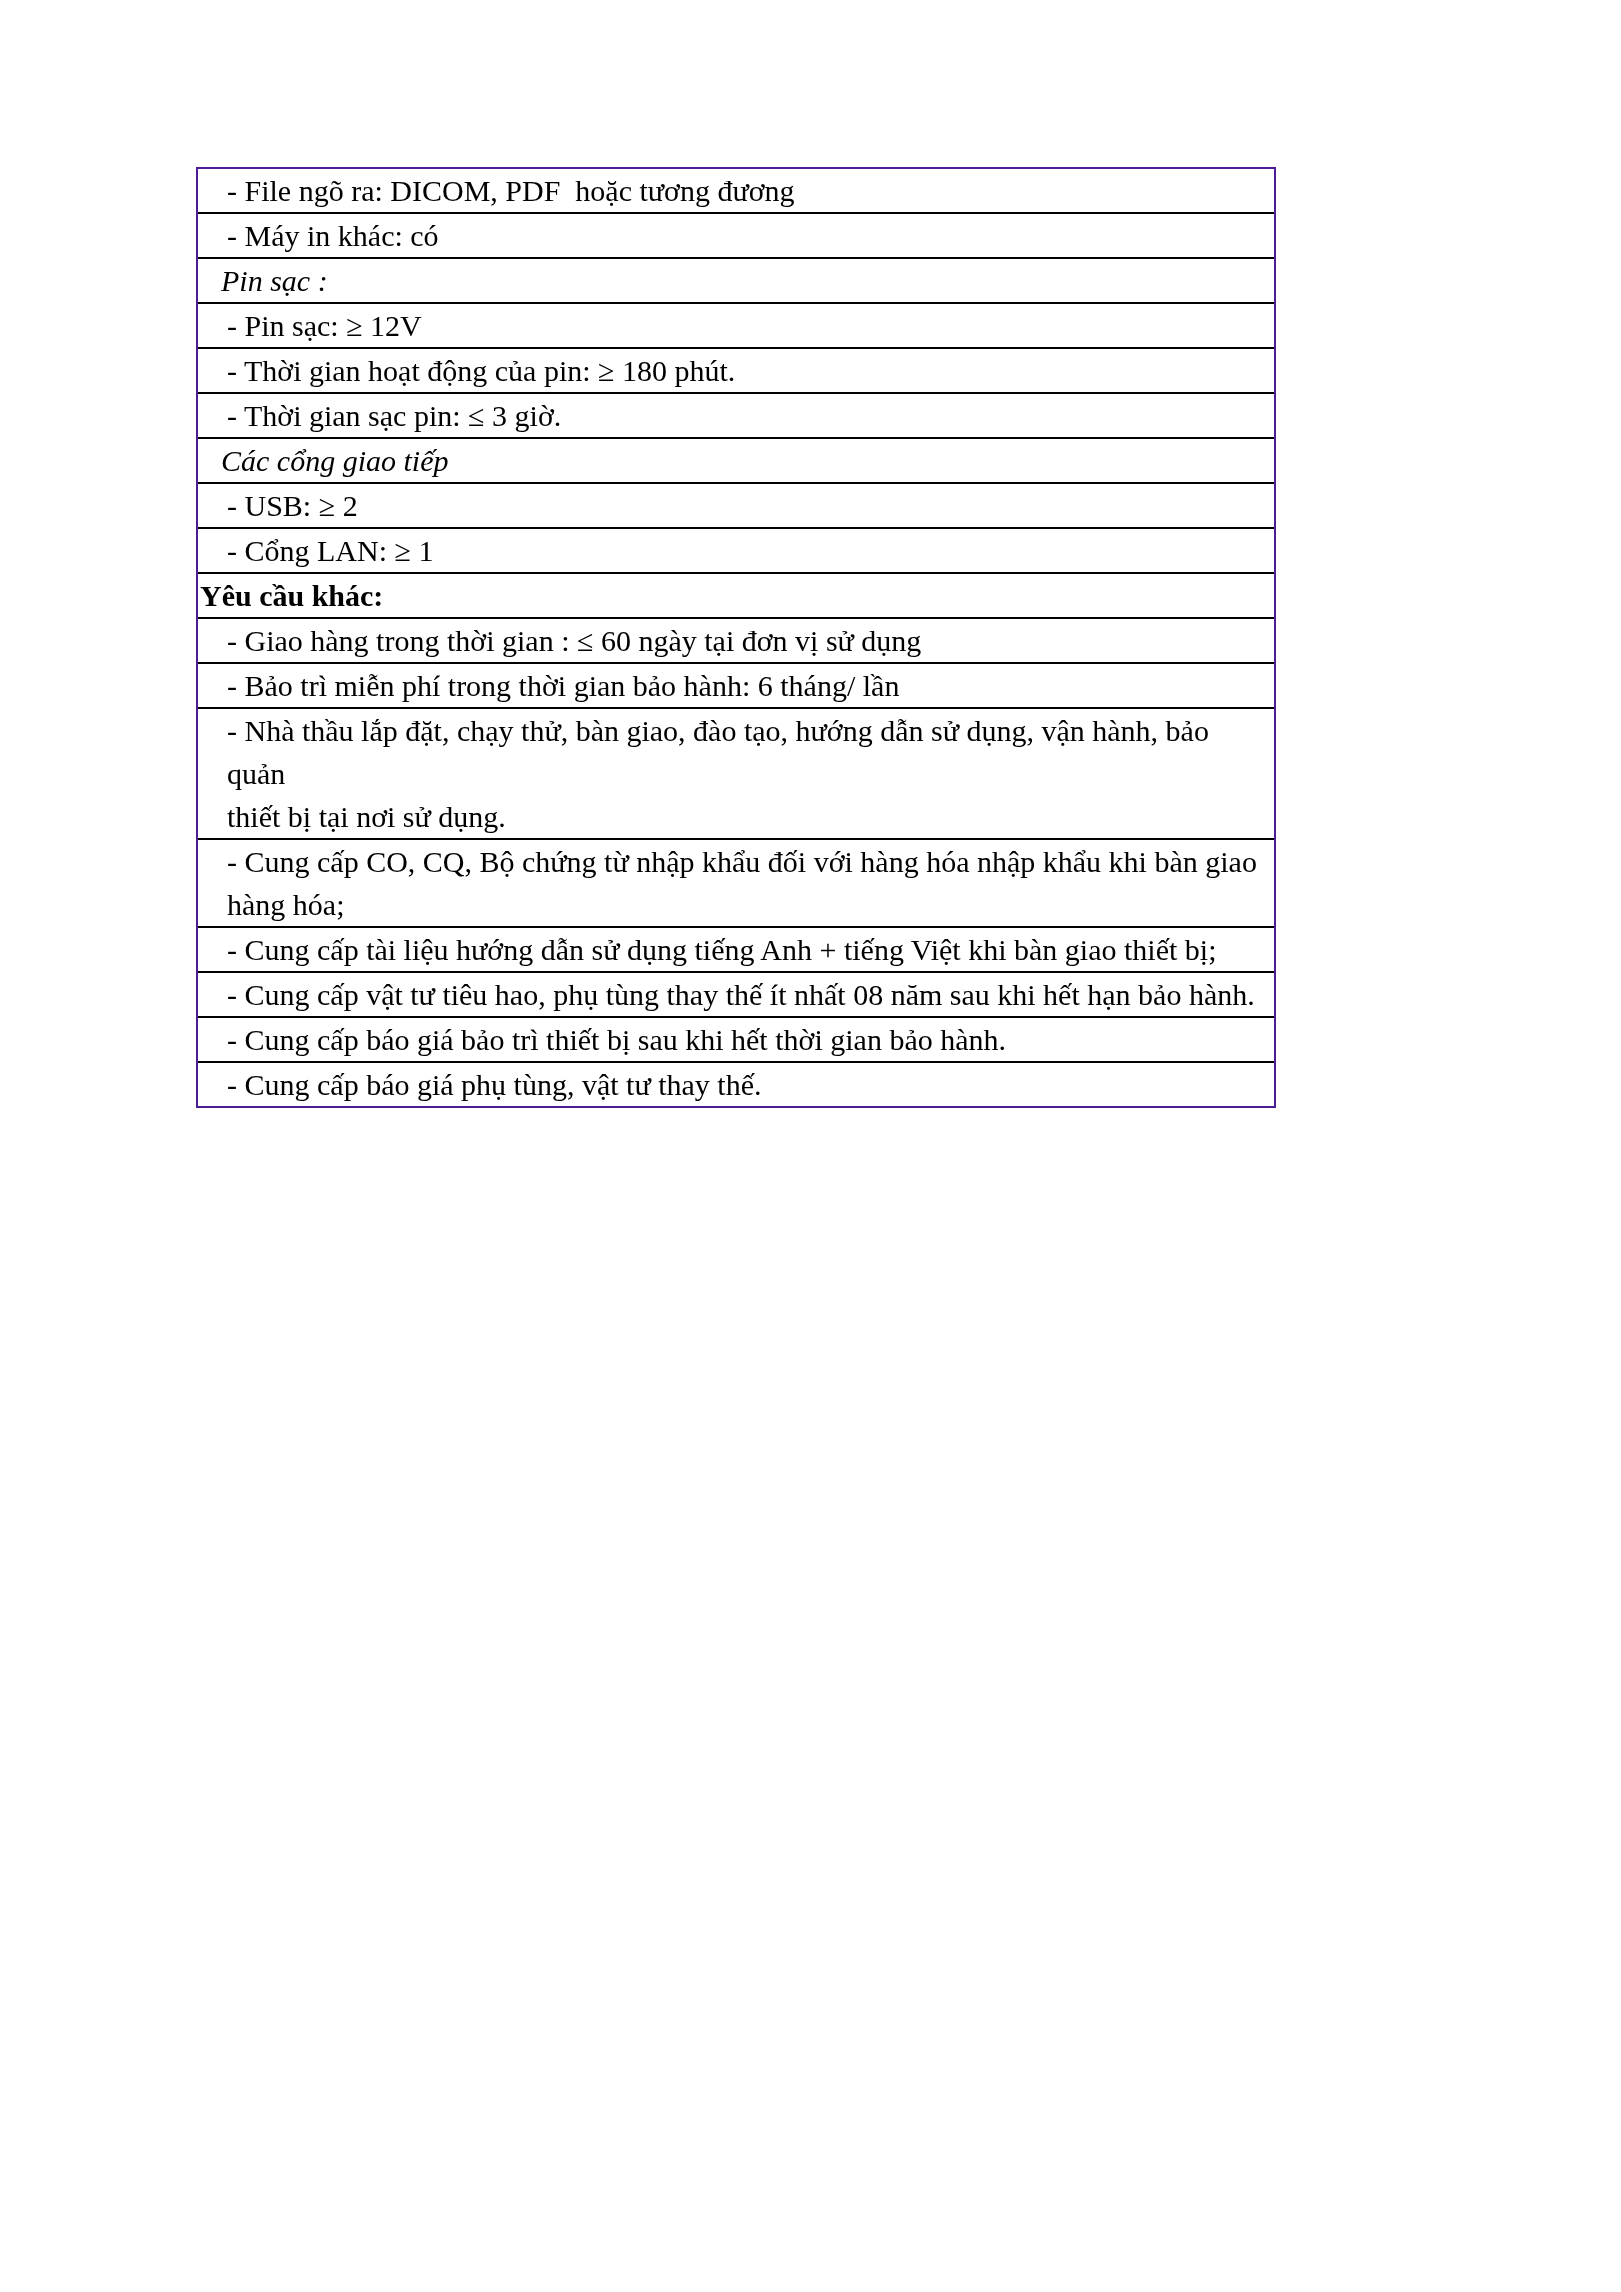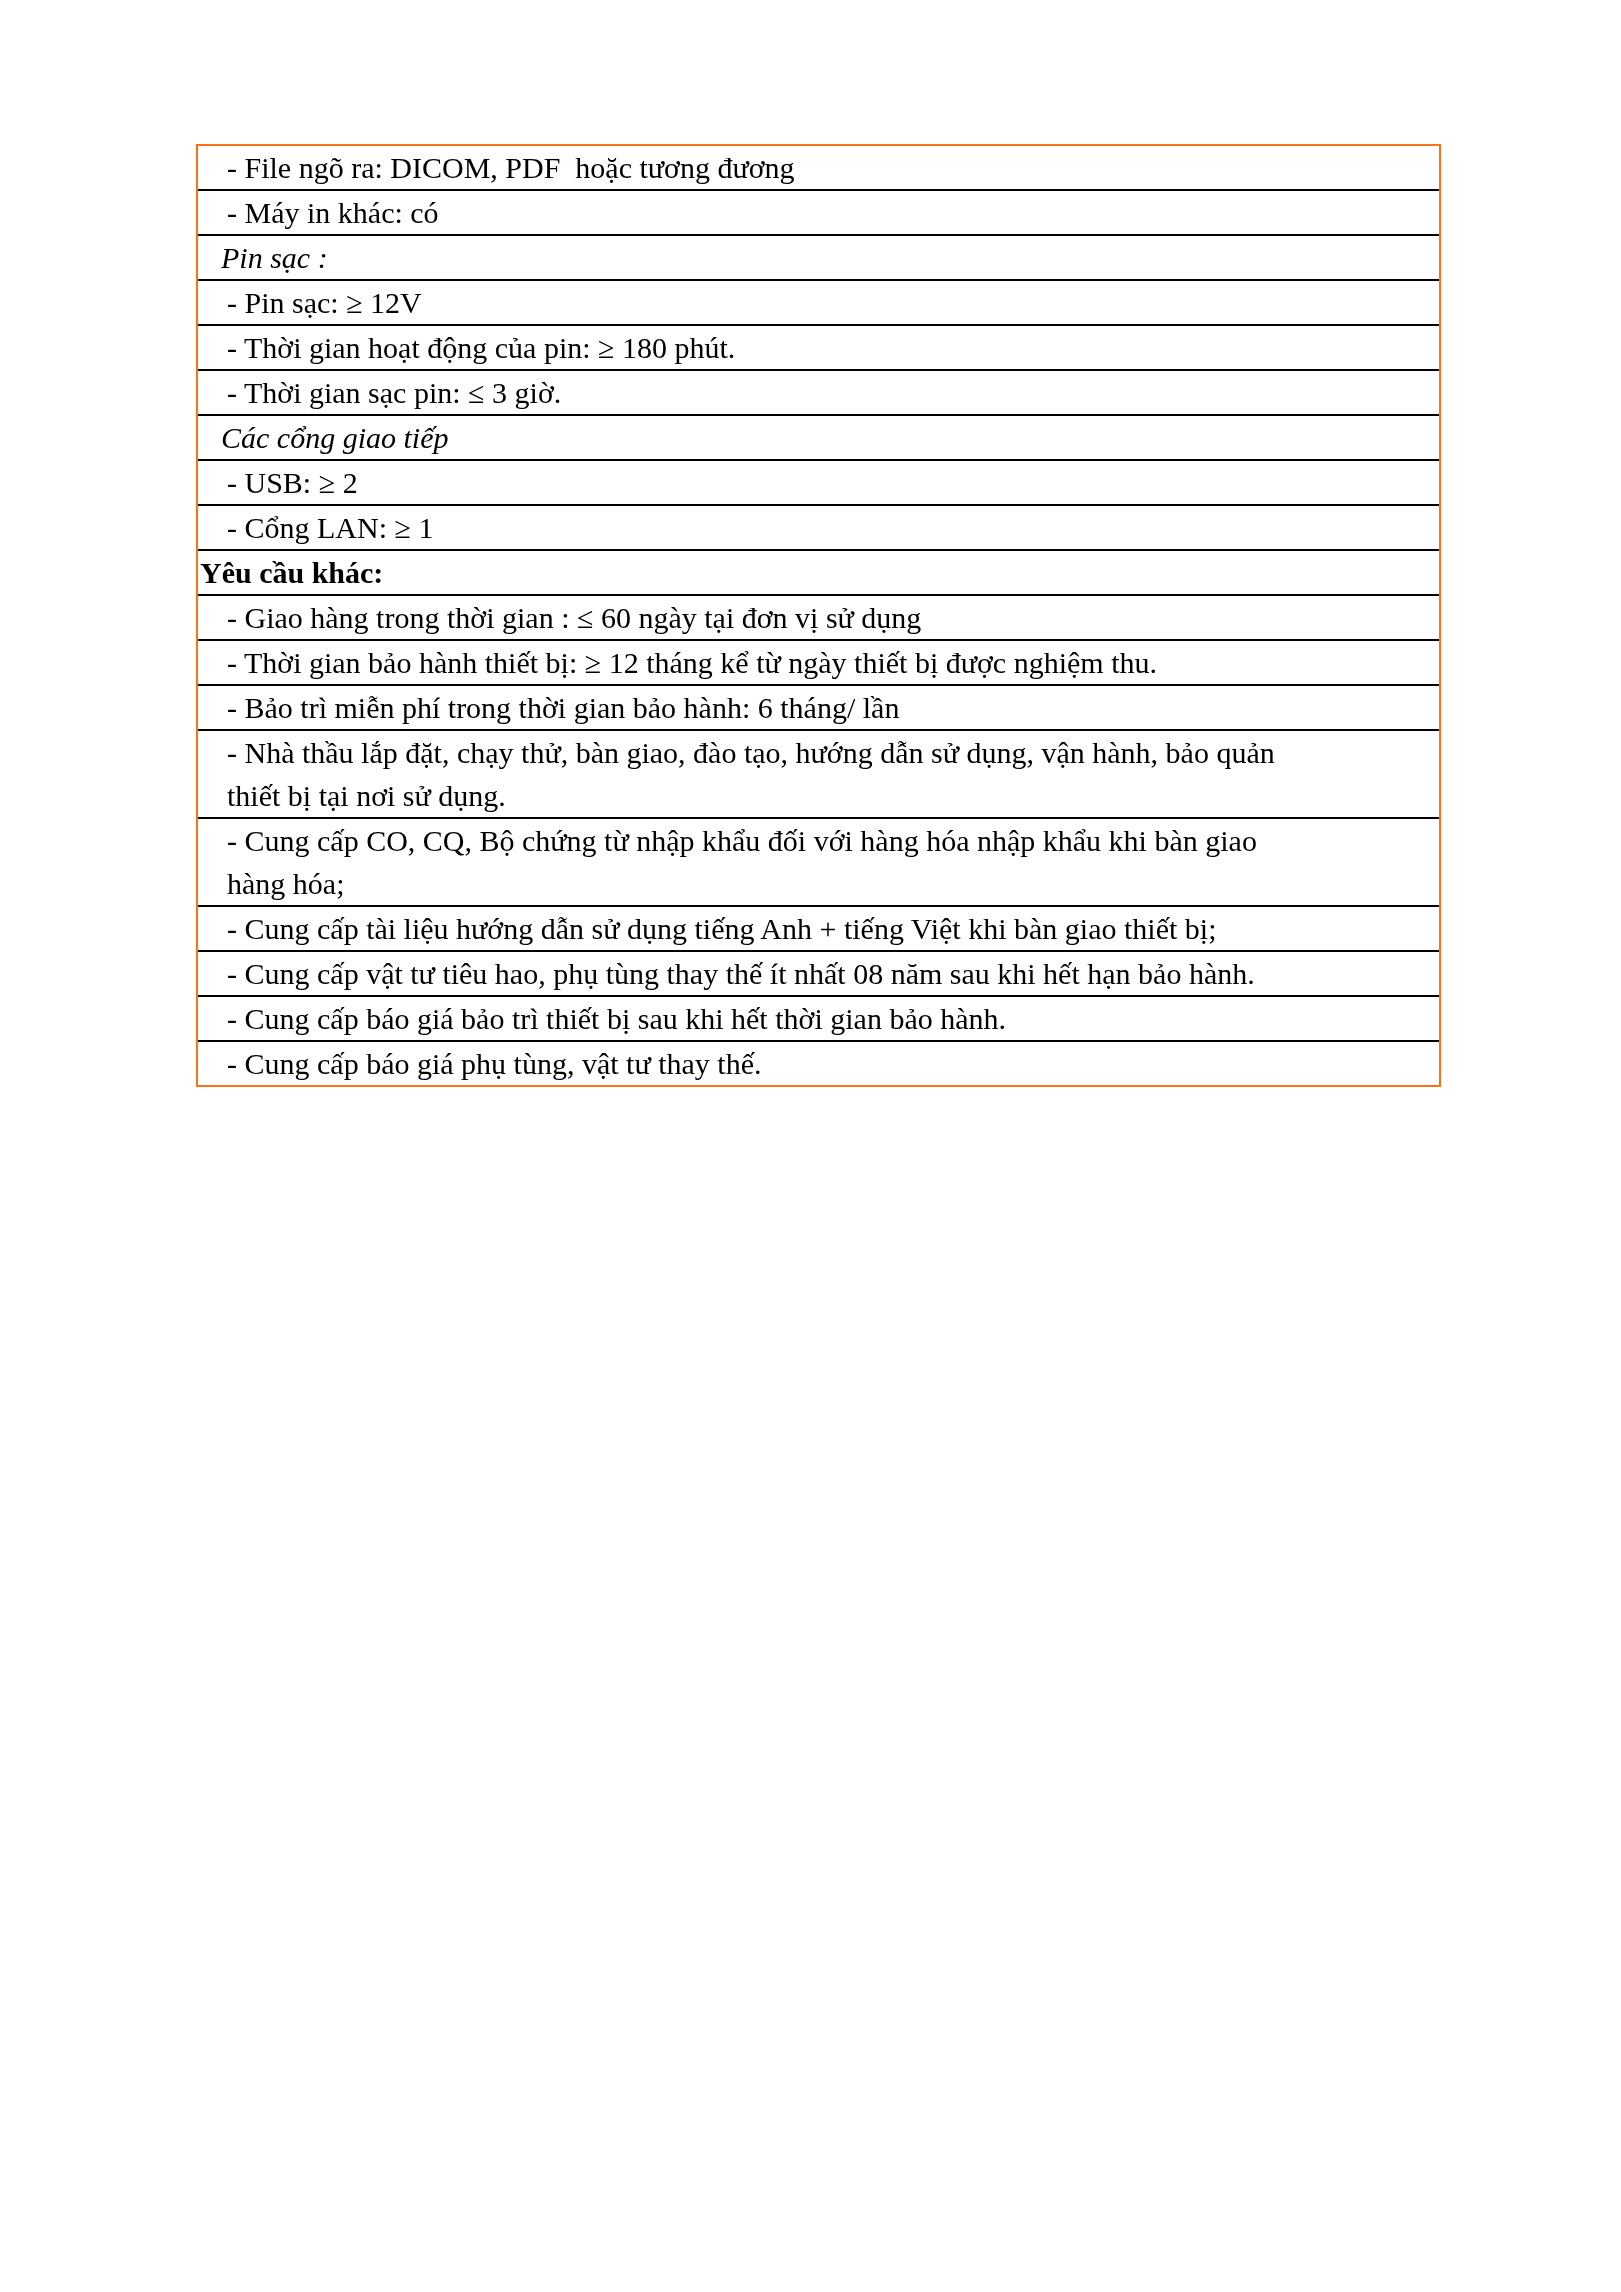--- a/index.html
+++ b/index.html
@@ -12,24 +12,24 @@
     width: 1621px;
     height: 2293px;
     background: #ffffff;
     font-family: "Liberation Serif", "DejaVu Serif", serif;
     color: #000000;
     overflow: hidden;
   }
   .spec-table {
     position: absolute;
     left: 196px;
-    top: 144px;
-    width: 1245px;
+    top: 167px;
+    width: 1080px;
     box-sizing: border-box;
-    border: 2px solid #f97316;
+    border: 2px solid #4c1d95;
     background: #ffffff;
   }
   .spec-row {
     box-sizing: border-box;
     border-bottom: 2px solid #000000;
     font-size: 30px;
     line-height: 43px;
     white-space: pre-wrap;
     padding: 0 11.8px 0 29px;
     min-height: 43px;
@@ -55,21 +55,20 @@
       <div class="spec-row item"><span>- Máy in khác: có</span></div>
       <div class="spec-row category"><span>Pin sạc :</span></div>
       <div class="spec-row item"><span>- Pin sạc: ≥ 12V</span></div>
       <div class="spec-row item"><span>- Thời gian hoạt động của pin: ≥ 180 phút.</span></div>
       <div class="spec-row item"><span>- Thời gian sạc pin: ≤ 3 giờ.</span></div>
       <div class="spec-row category"><span>Các cổng giao tiếp</span></div>
       <div class="spec-row item"><span>- USB: ≥ 2</span></div>
       <div class="spec-row item"><span>- Cổng LAN: ≥ 1</span></div>
       <div class="spec-row category-bold"><span>Yêu cầu khác:</span></div>
       <div class="spec-row item"><span>- Giao hàng trong thời gian : ≤ 60 ngày tại đơn vị sử dụng</span></div>
-      <div class="spec-row item"><span>- Thời gian bảo hành thiết bị: ≥ 12 tháng kể từ ngày thiết bị được nghiệm thu.</span></div>
       <div class="spec-row item"><span>- Bảo trì miễn phí trong thời gian bảo hành: 6 tháng/ lần</span></div>
       <div class="spec-row item"><span>- Nhà thầu lắp đặt, chạy thử, bàn giao, đào tạo, hướng dẫn sử dụng, vận hành, bảo quản
 thiết bị tại nơi sử dụng.</span></div>
       <div class="spec-row item"><span>- Cung cấp CO, CQ, Bộ chứng từ nhập khẩu đối với hàng hóa nhập khẩu khi bàn giao
 hàng hóa;</span></div>
       <div class="spec-row item"><span>- Cung cấp tài liệu hướng dẫn sử dụng tiếng Anh + tiếng Việt khi bàn giao thiết bị;</span></div>
       <div class="spec-row item"><span>- Cung cấp vật tư tiêu hao, phụ tùng thay thế ít nhất 08 năm sau khi hết hạn bảo hành.</span></div>
       <div class="spec-row item"><span>- Cung cấp báo giá bảo trì thiết bị sau khi hết thời gian bảo hành.</span></div>
       <div class="spec-row item"><span>- Cung cấp báo giá phụ tùng, vật tư thay thế.</span></div>
     </div>

